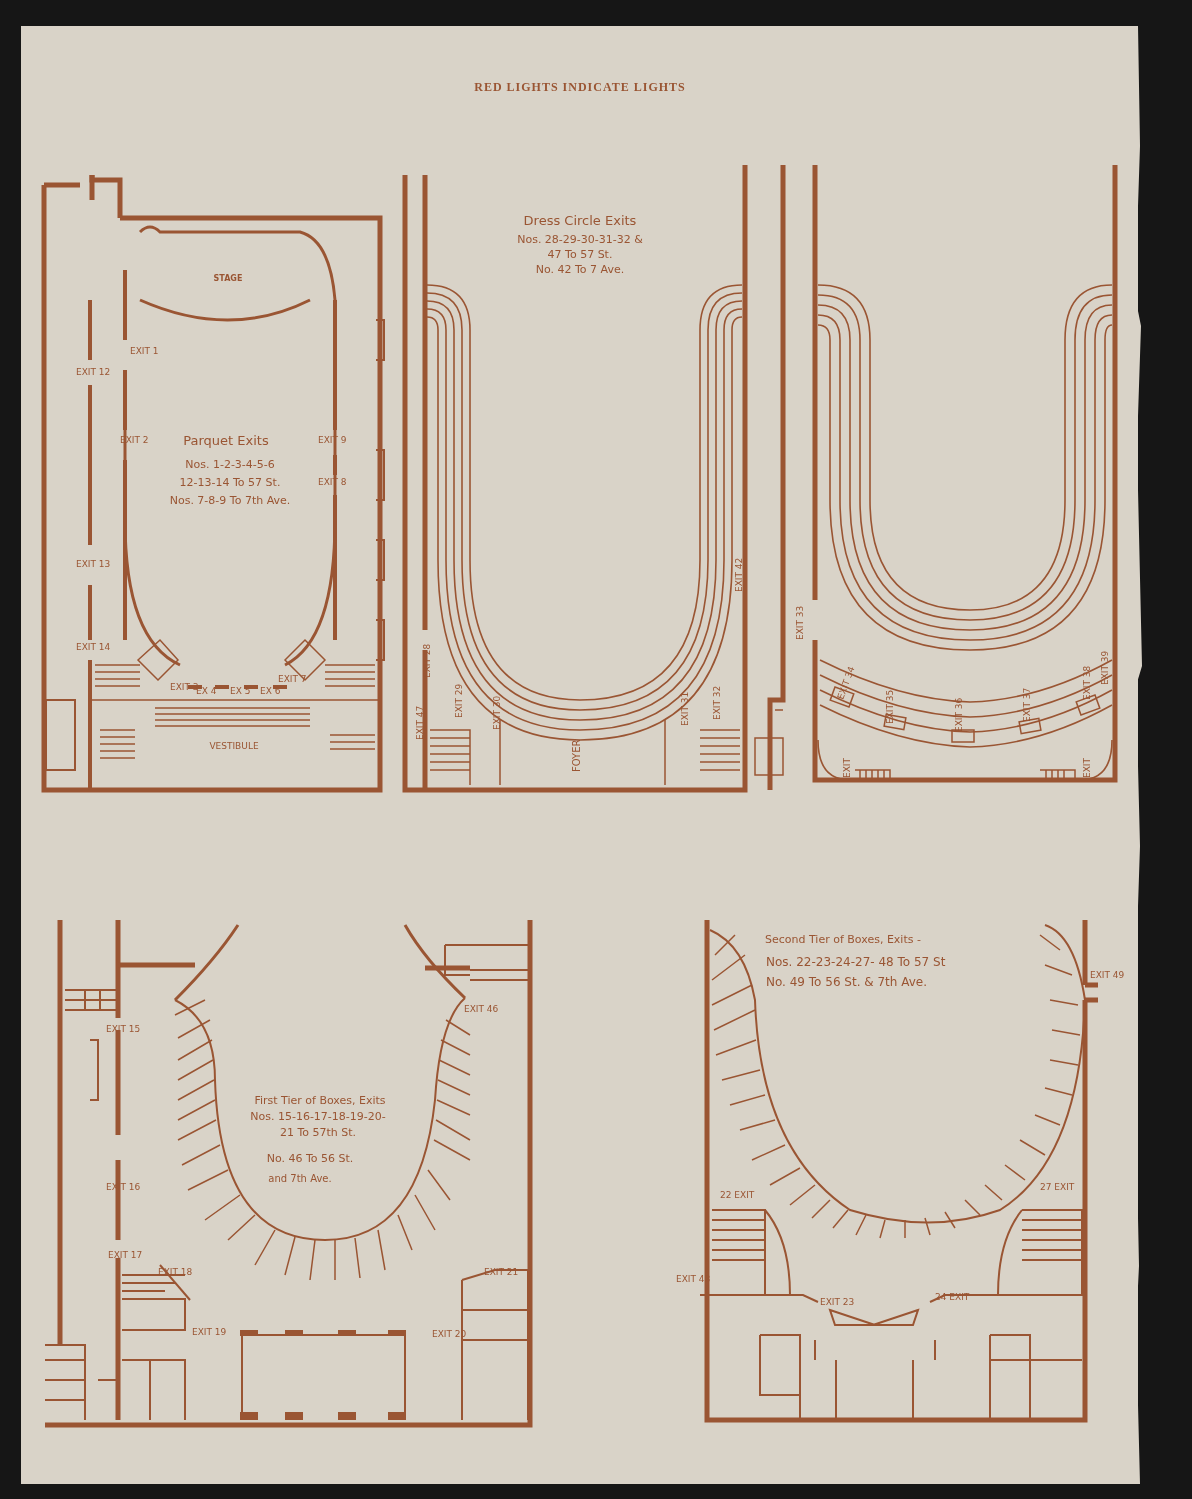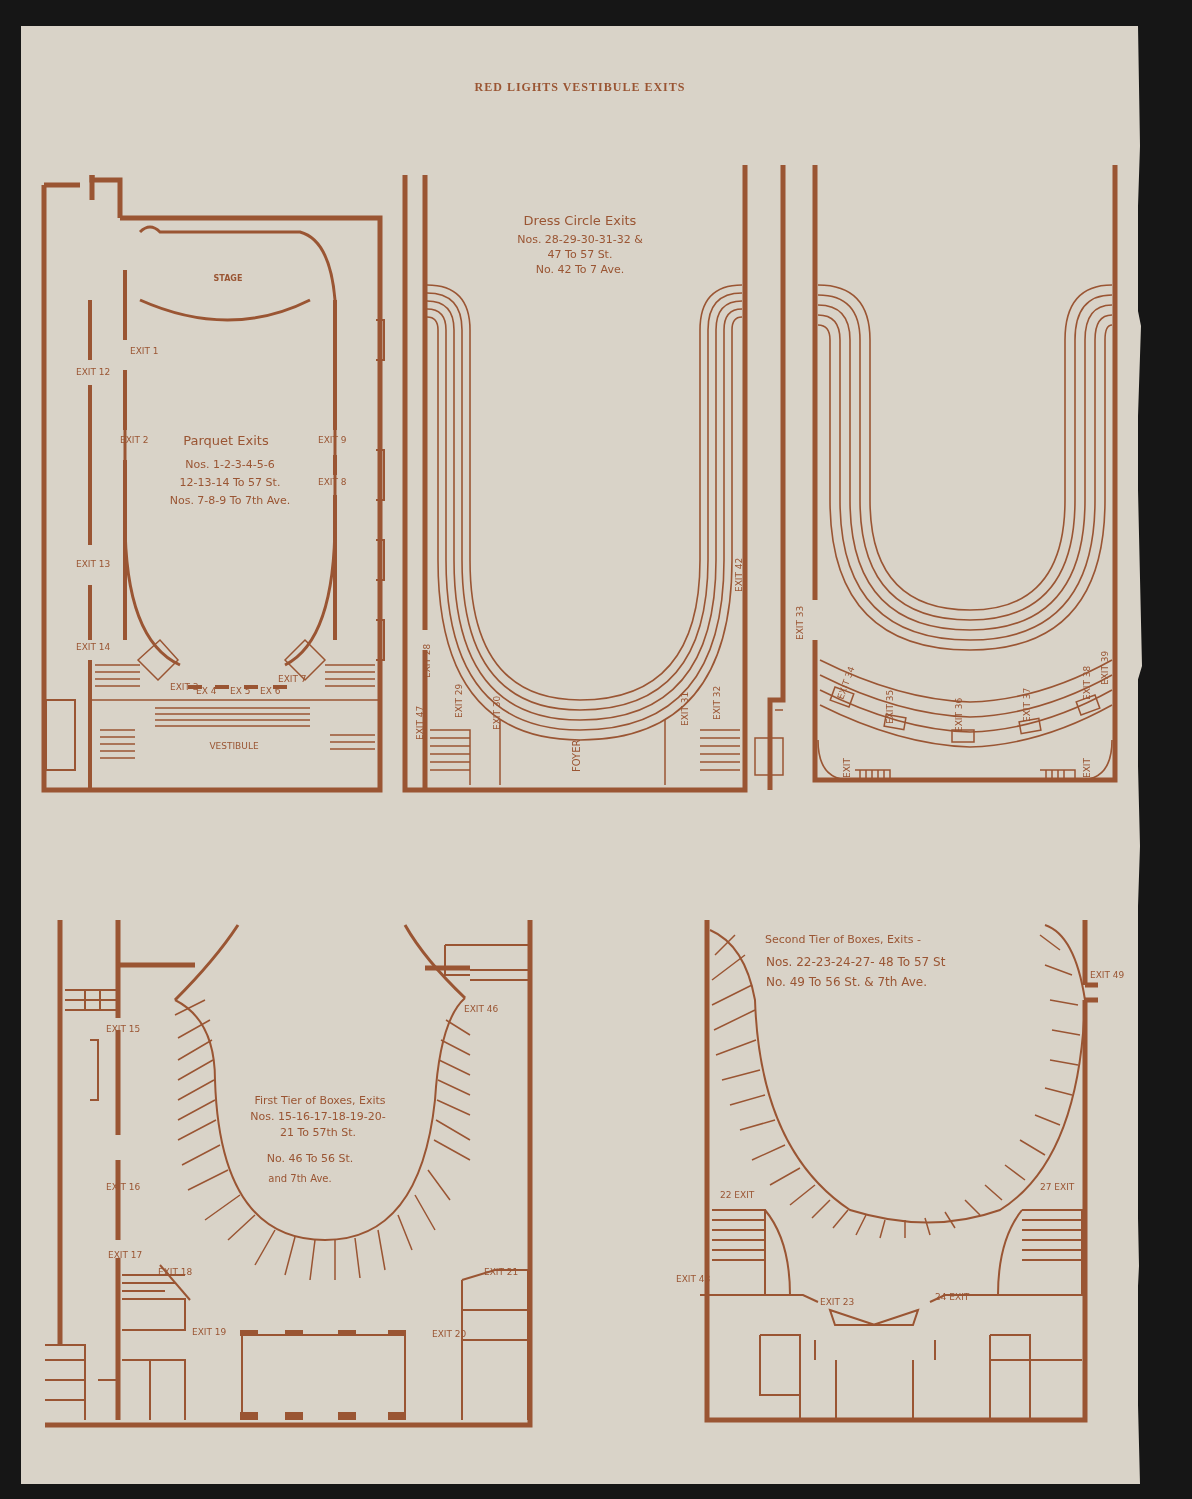--- a/index.html
+++ b/index.html
@@ -13,21 +13,21 @@
   .fill{fill:#9a5533;}
 </style>
 </head>
 <body>
 
 <div class="page"></div>
 <svg class="page-edge" width="14" height="1458" viewBox="0 0 14 1458">
   <path d="M0 0 L4 0 L6 120 L1 270 L7 300 L3 420 L8 640 L2 660 L6 820 L0 1000 L5 1240 L2 1300 L6 1458 L0 1458 Z" fill="#d9d3c8"></path>
 </svg>
 
-<div class="heading">RED LIGHTS VESTIBULE EXITS</div>
+<div class="heading">RED LIGHTS INDICATE LIGHTS</div>
 
 <svg class="plan" width="1192" height="1499" viewBox="0 0 1192 1499">
 
   <g>
     <g class="ink" stroke-width="5">
       <path d="M44 185 V790 H380 V218 H120"></path>
       <path d="M120 218 V180 H92 V175"></path>
       <path d="M92 175 V200 M44 185 H80"></path>
     </g>
     <g class="ink" stroke-width="4">

